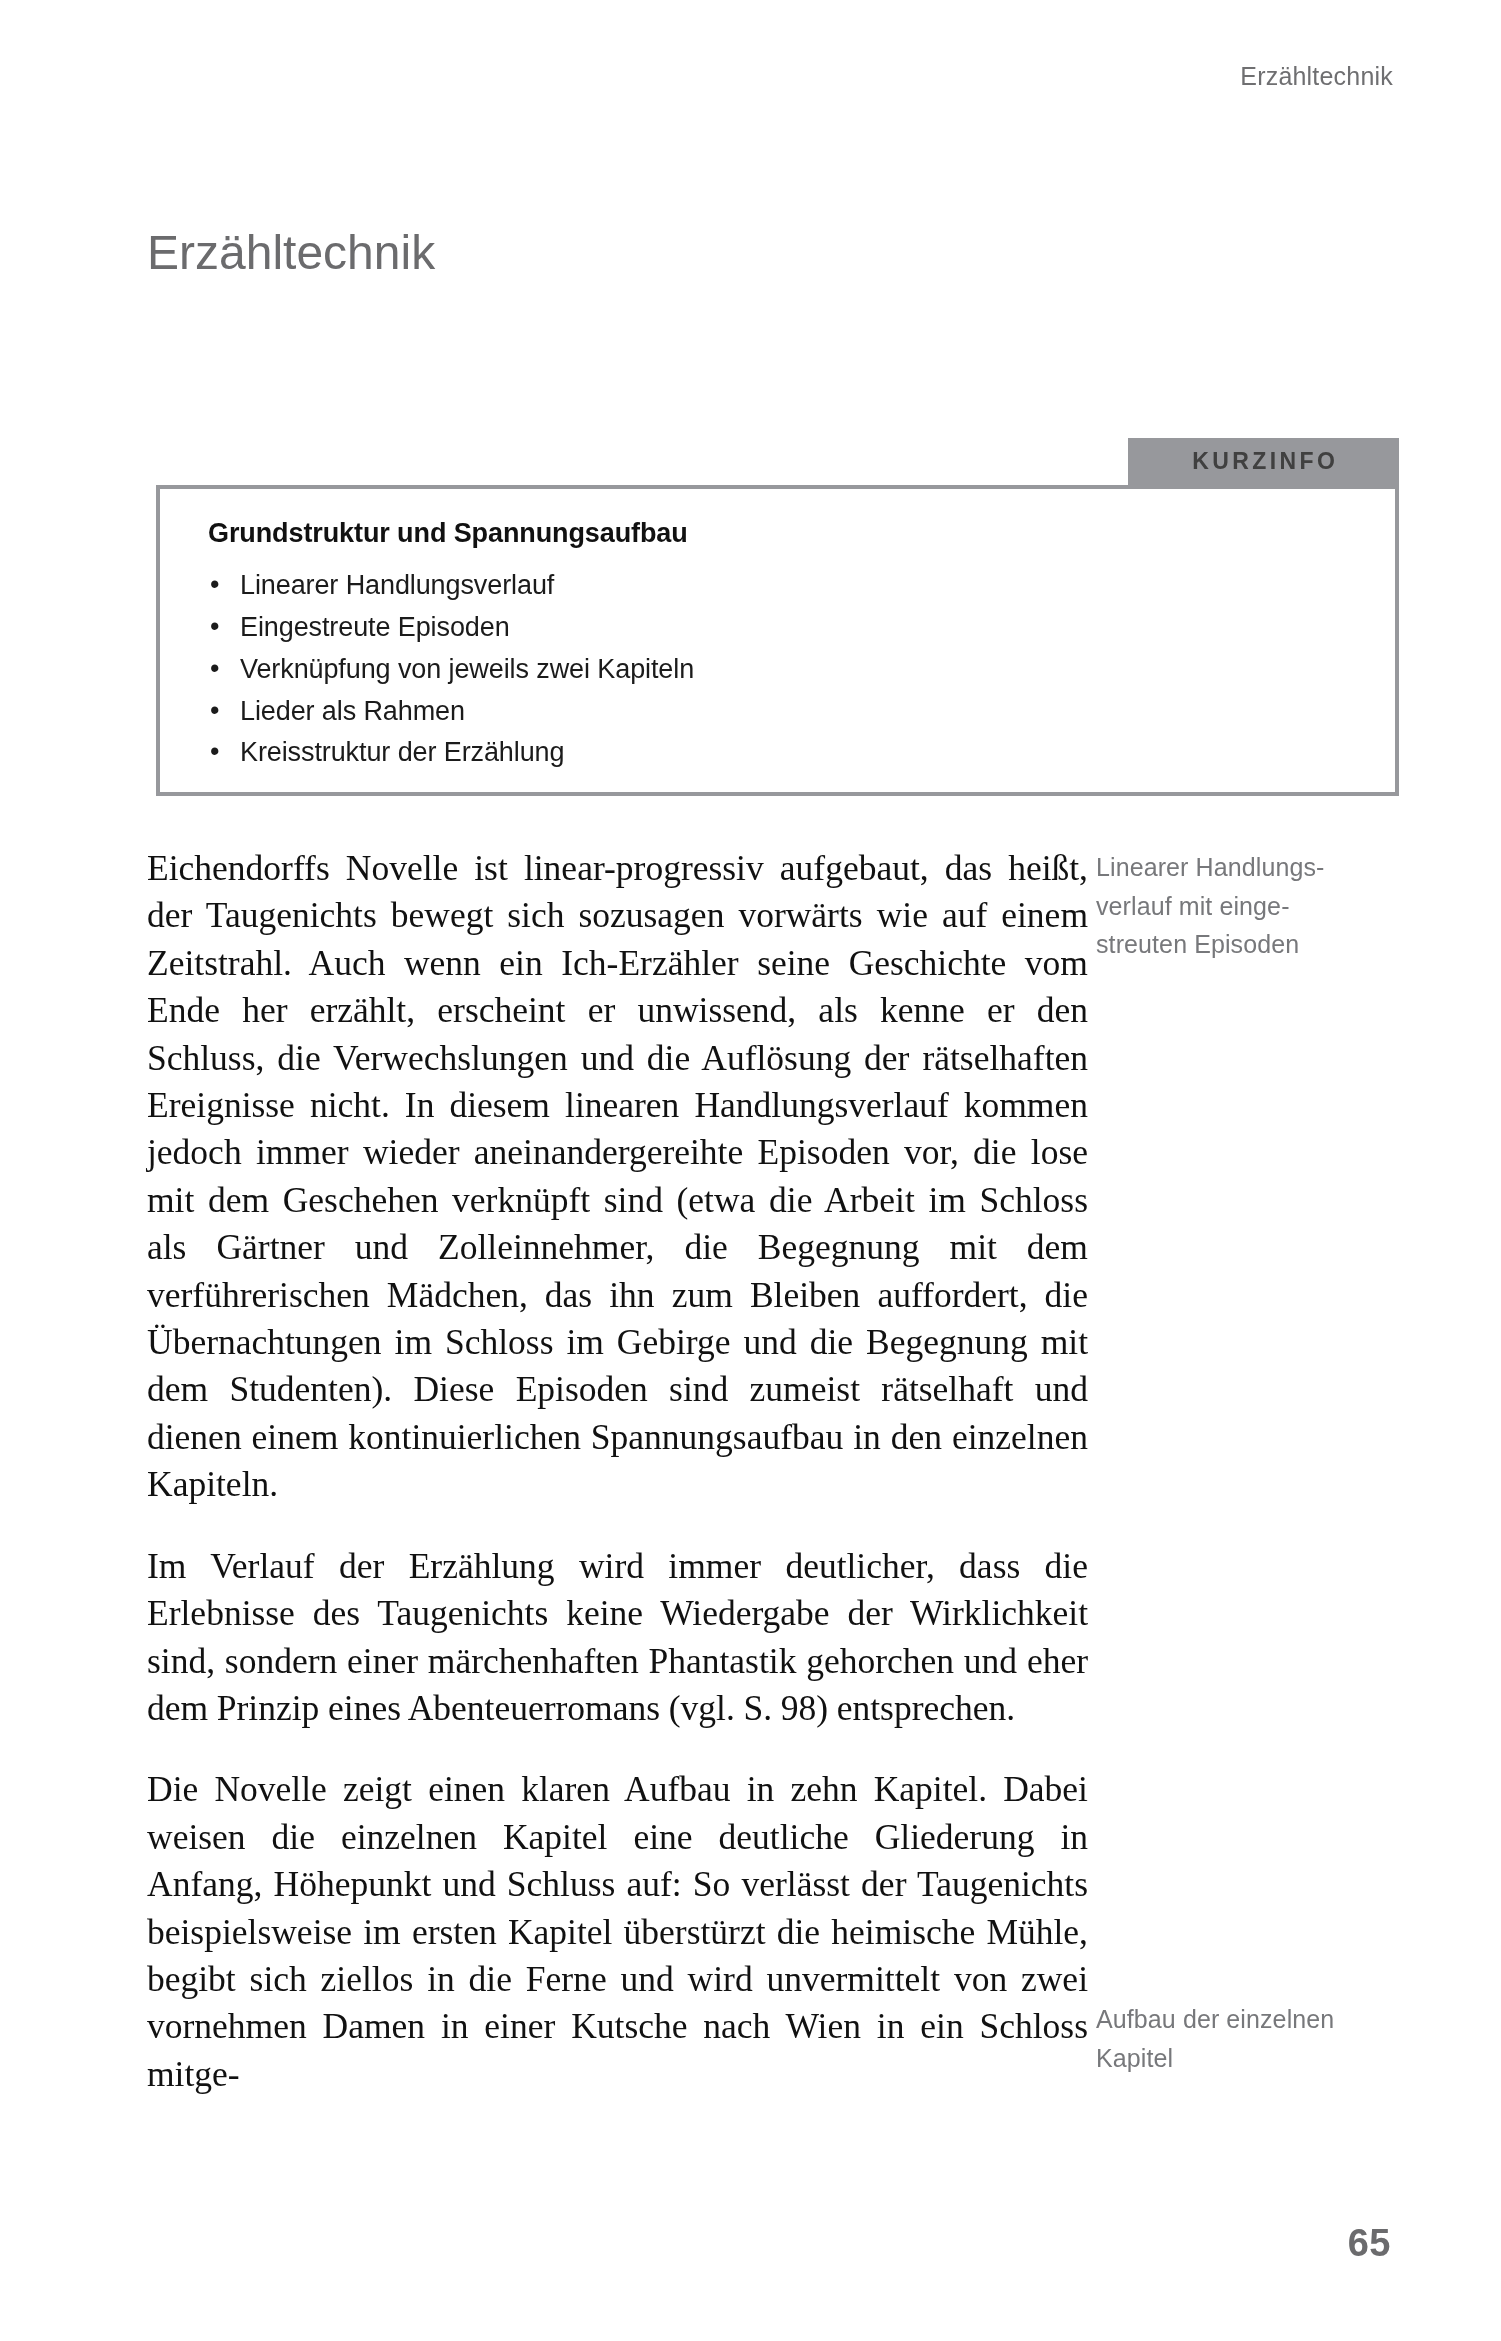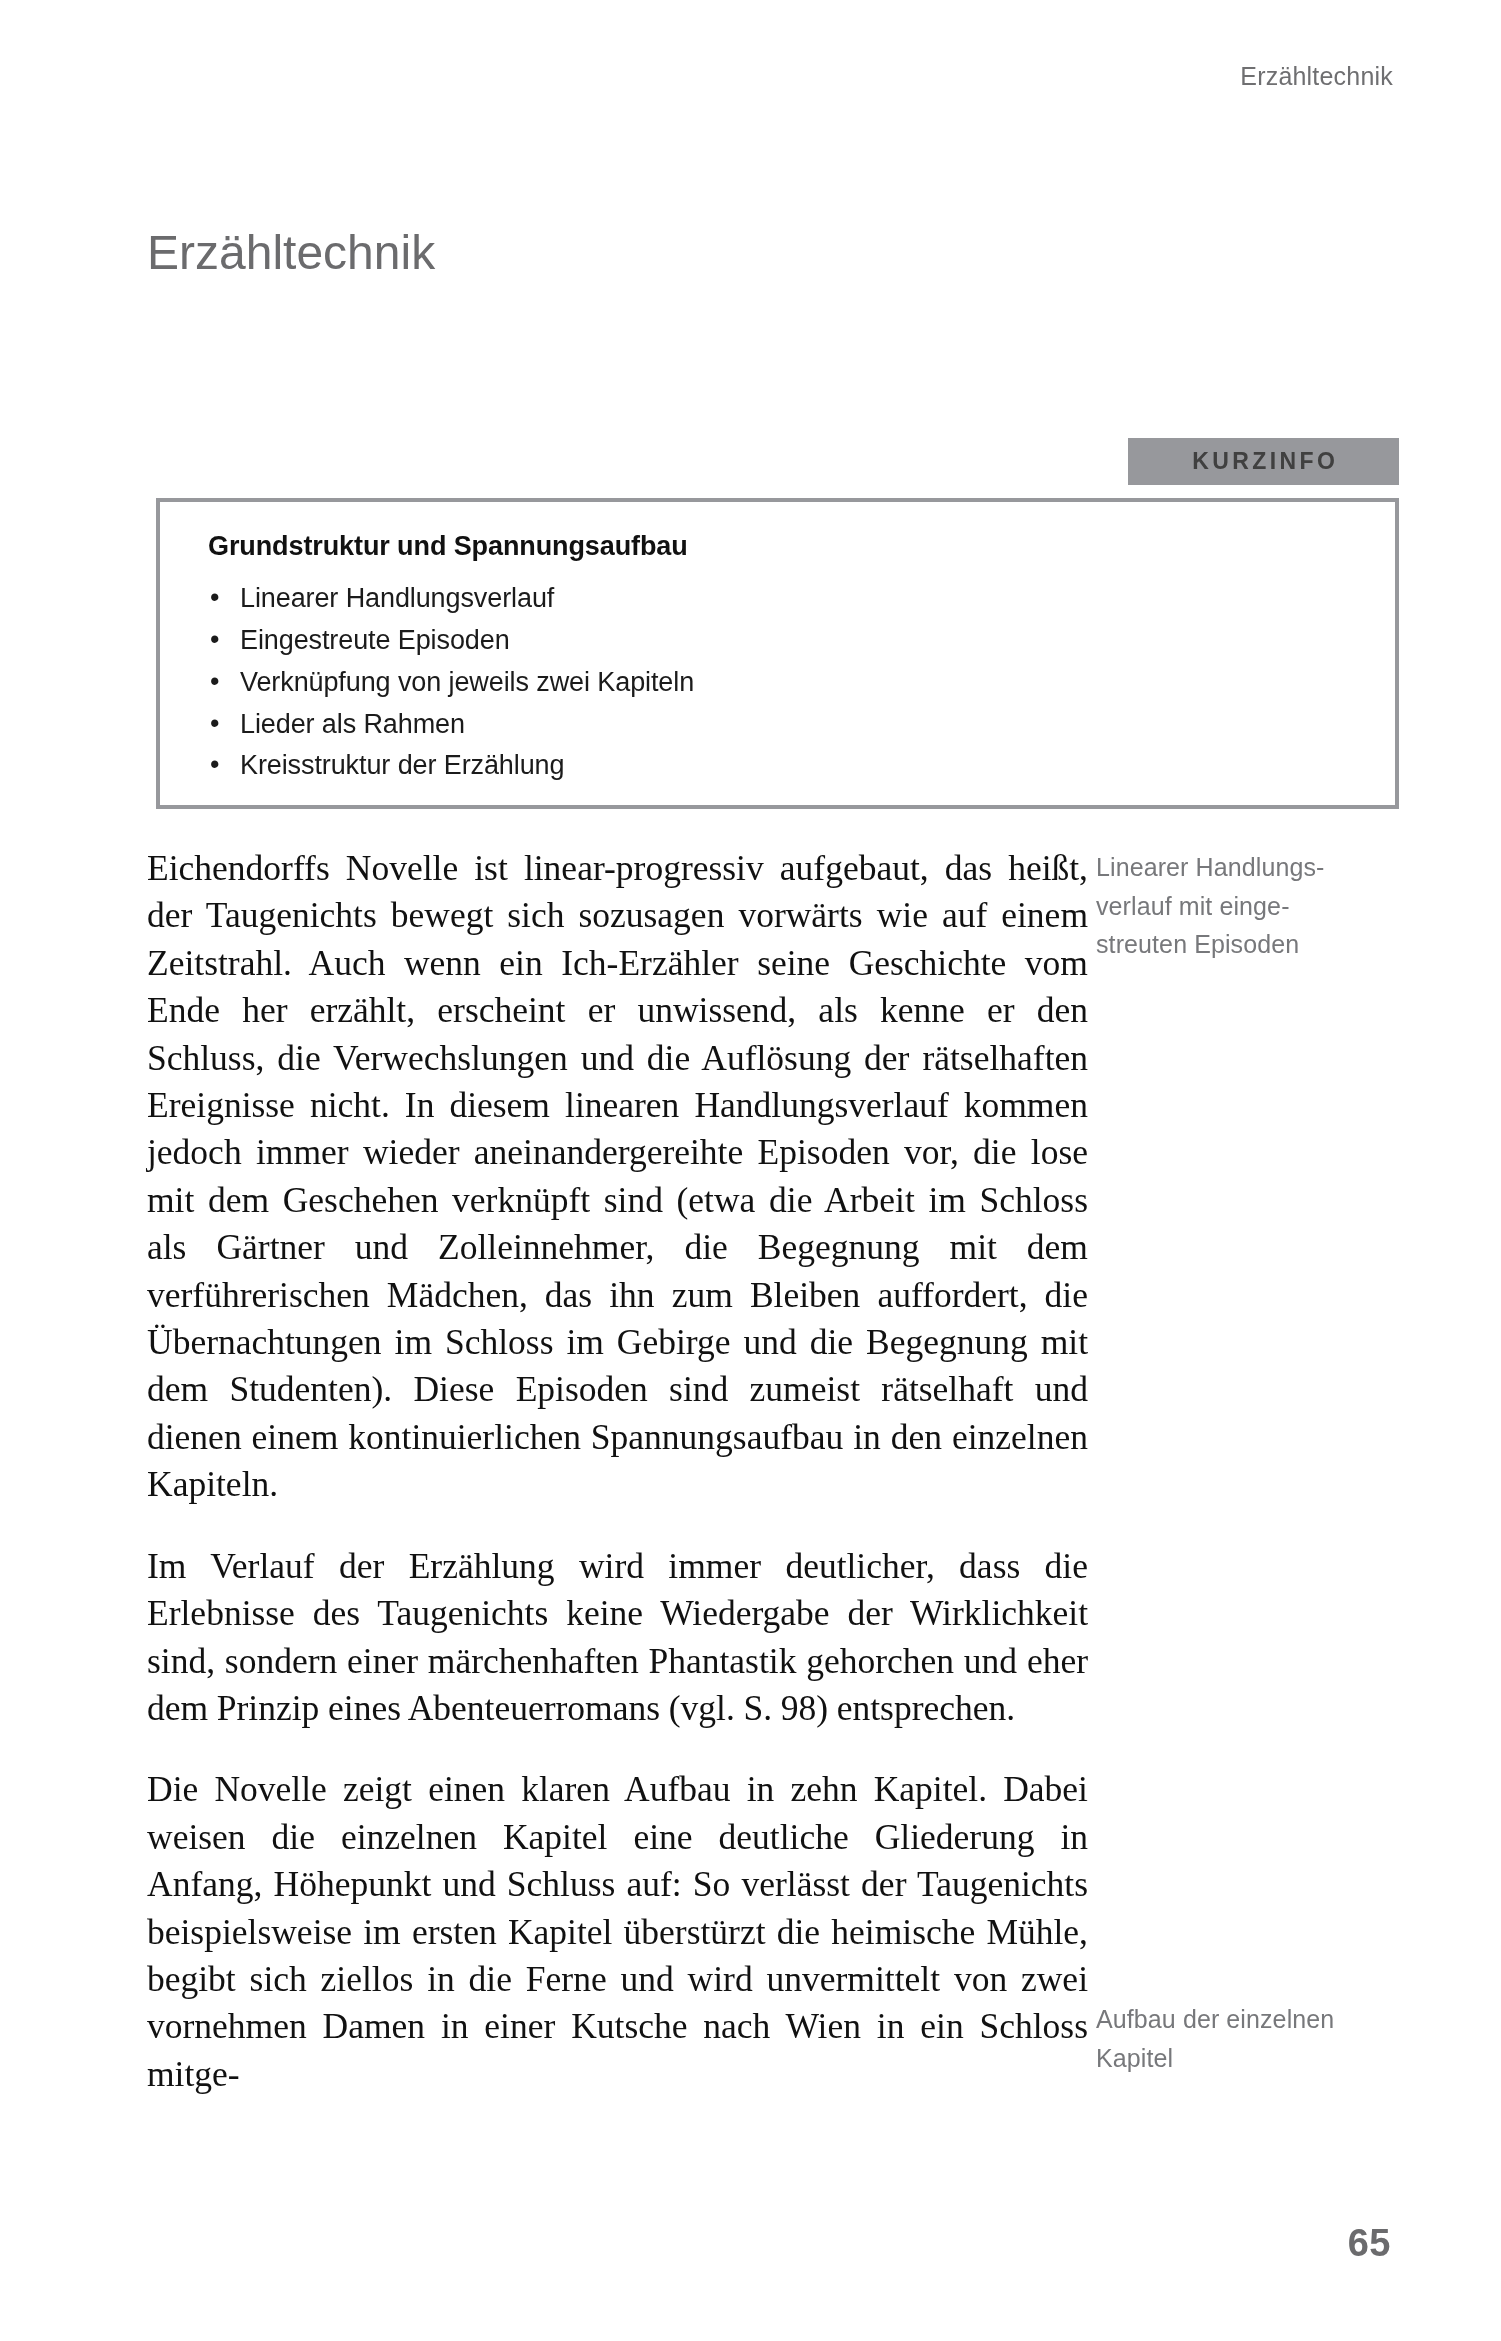--- a/index.html
+++ b/index.html
@@ -84,21 +84,20 @@
   
   .info-box {
     position: absolute;
     top: 485px;
     left: 156px;
     width: 1243px;
     height: 311px;
     box-sizing: border-box;
     border: 4px solid #97989c;
     background: #ffffff;
-    margin-top: 13px;
   }
   .info-box-inner {
     padding: 28px 0 0 48px;
   }
   .info-box-title {
     font-family: "Liberation Sans", sans-serif;
     font-size: 27px;
     font-weight: 700;
     color: #111111;
     letter-spacing: -0.1px;

